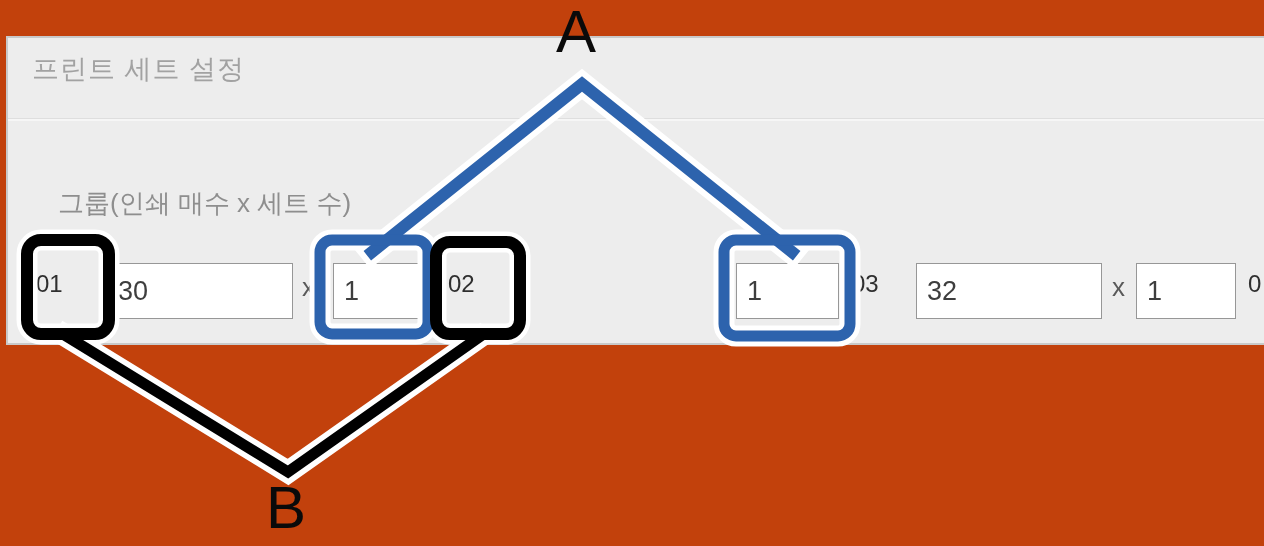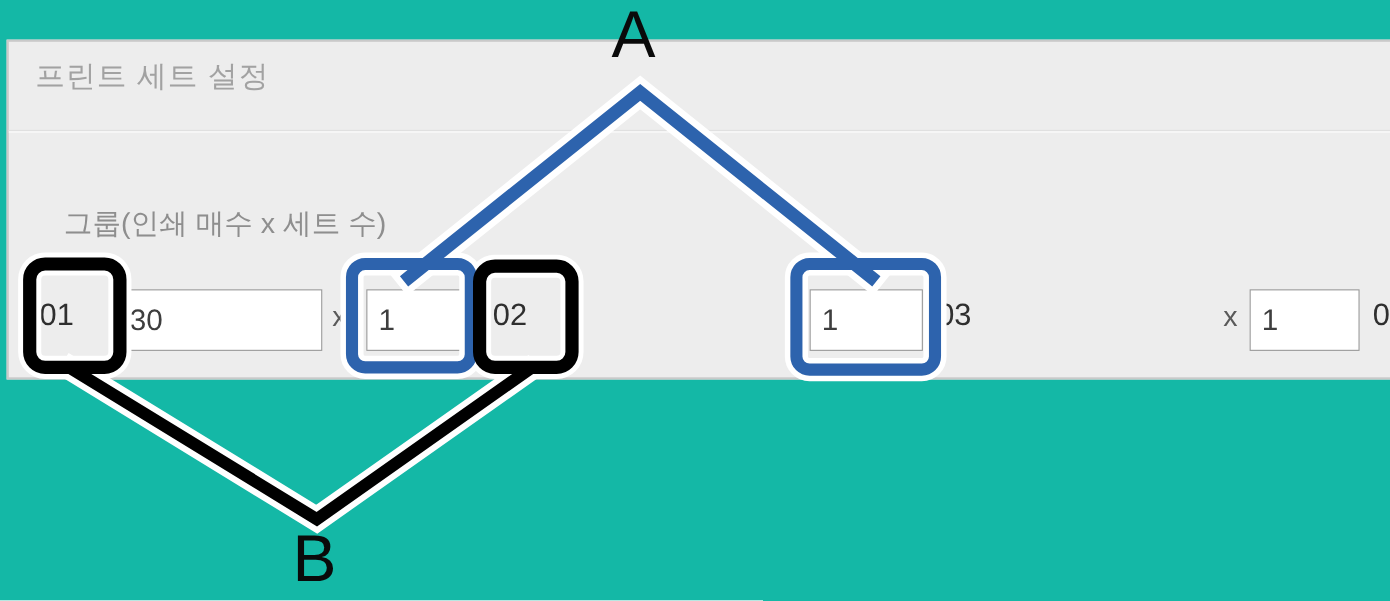--- a/index.html
+++ b/index.html
@@ -1,20 +1,20 @@
 <!DOCTYPE html>
 <html><head>
 <meta charset="utf-8">
 <style>
   html, body { margin: 0; padding: 0; background: #ffffff; }
   .page {
     position: relative;
     width: 1264px;
     height: 546px;
-    background: #14b8a6;
+    background: #c2410c;
     overflow: hidden;
     font-family: "Liberation Sans", "DejaVu Sans", sans-serif;
   }
   
   .panel {
     position: absolute;
     left: 6px;
     top: 36px;
     width: 1270px;       
     height: 309px;
@@ -44,21 +44,21 @@
     position: absolute;
     left: 50px;
     top: 148px;
     font-size: 26px;
     color: #8e8e8e;
     white-space: nowrap;
   }
   .num-label {
     position: absolute;
     top: 232px;
-    font-size: 28px;
+    font-size: 24px;
     color: #2f2f2f;
     white-space: nowrap;
   }
   .mult-label {
     position: absolute;
     top: 234px;
     font-size: 26px;
     color: #5a5a5a;
   }
   .field {
@@ -120,20 +120,21 @@
     <div class="num-label g1-num">01</div>
     <input class="field g1-cop" type="text" value="30" style="">
     <div class="mult-label g1-mul">x</div>
     <input class="field g1-set" type="text" value="1" style="">
 
     <div class="num-label g2-num">02</div>
     <div class="mult-label g2-mul">x</div>
     <input class="field g2-set" type="text" value="1" style="">
 
     <div class="num-label g3-num">03</div>
+    <input class="field g3-cop" type="text" value="32" style="">
     <div class="mult-label g3-mul">x</div>
     <input class="field g3-set" type="text" value="1" style="">
 
     <div class="num-label g4-num">0</div>
   </div>
 
   <div class="callout-letter letter-a">A</div>
   <div class="callout-letter letter-b">B</div>
 
   <svg class="overlay" width="1264" height="546" viewBox="0 0 1264 546" xmlns="http://www.w3.org/2000/svg">

